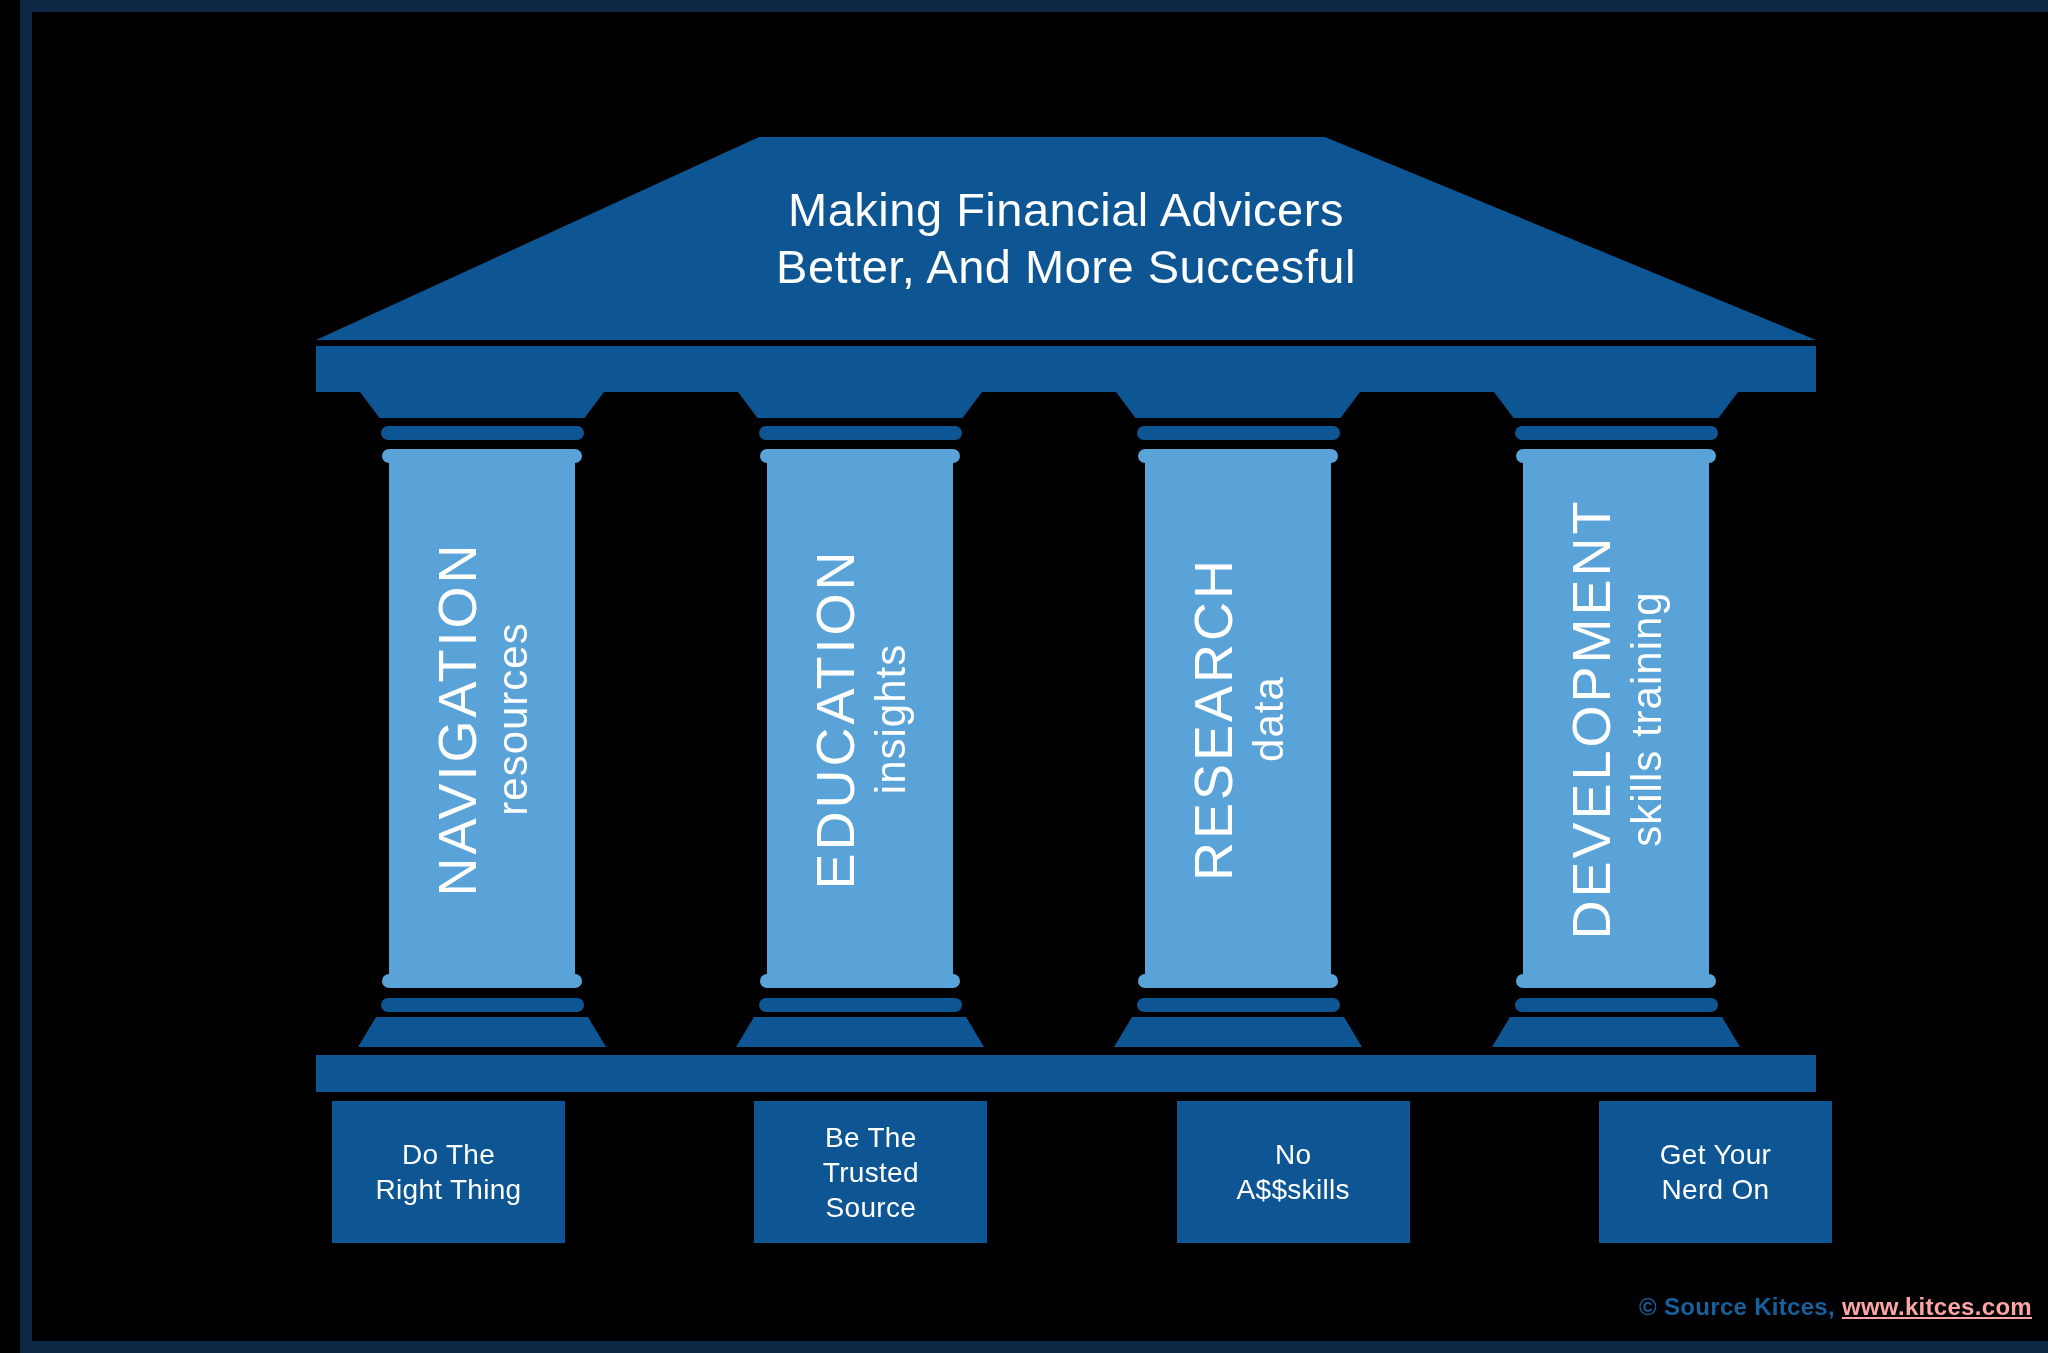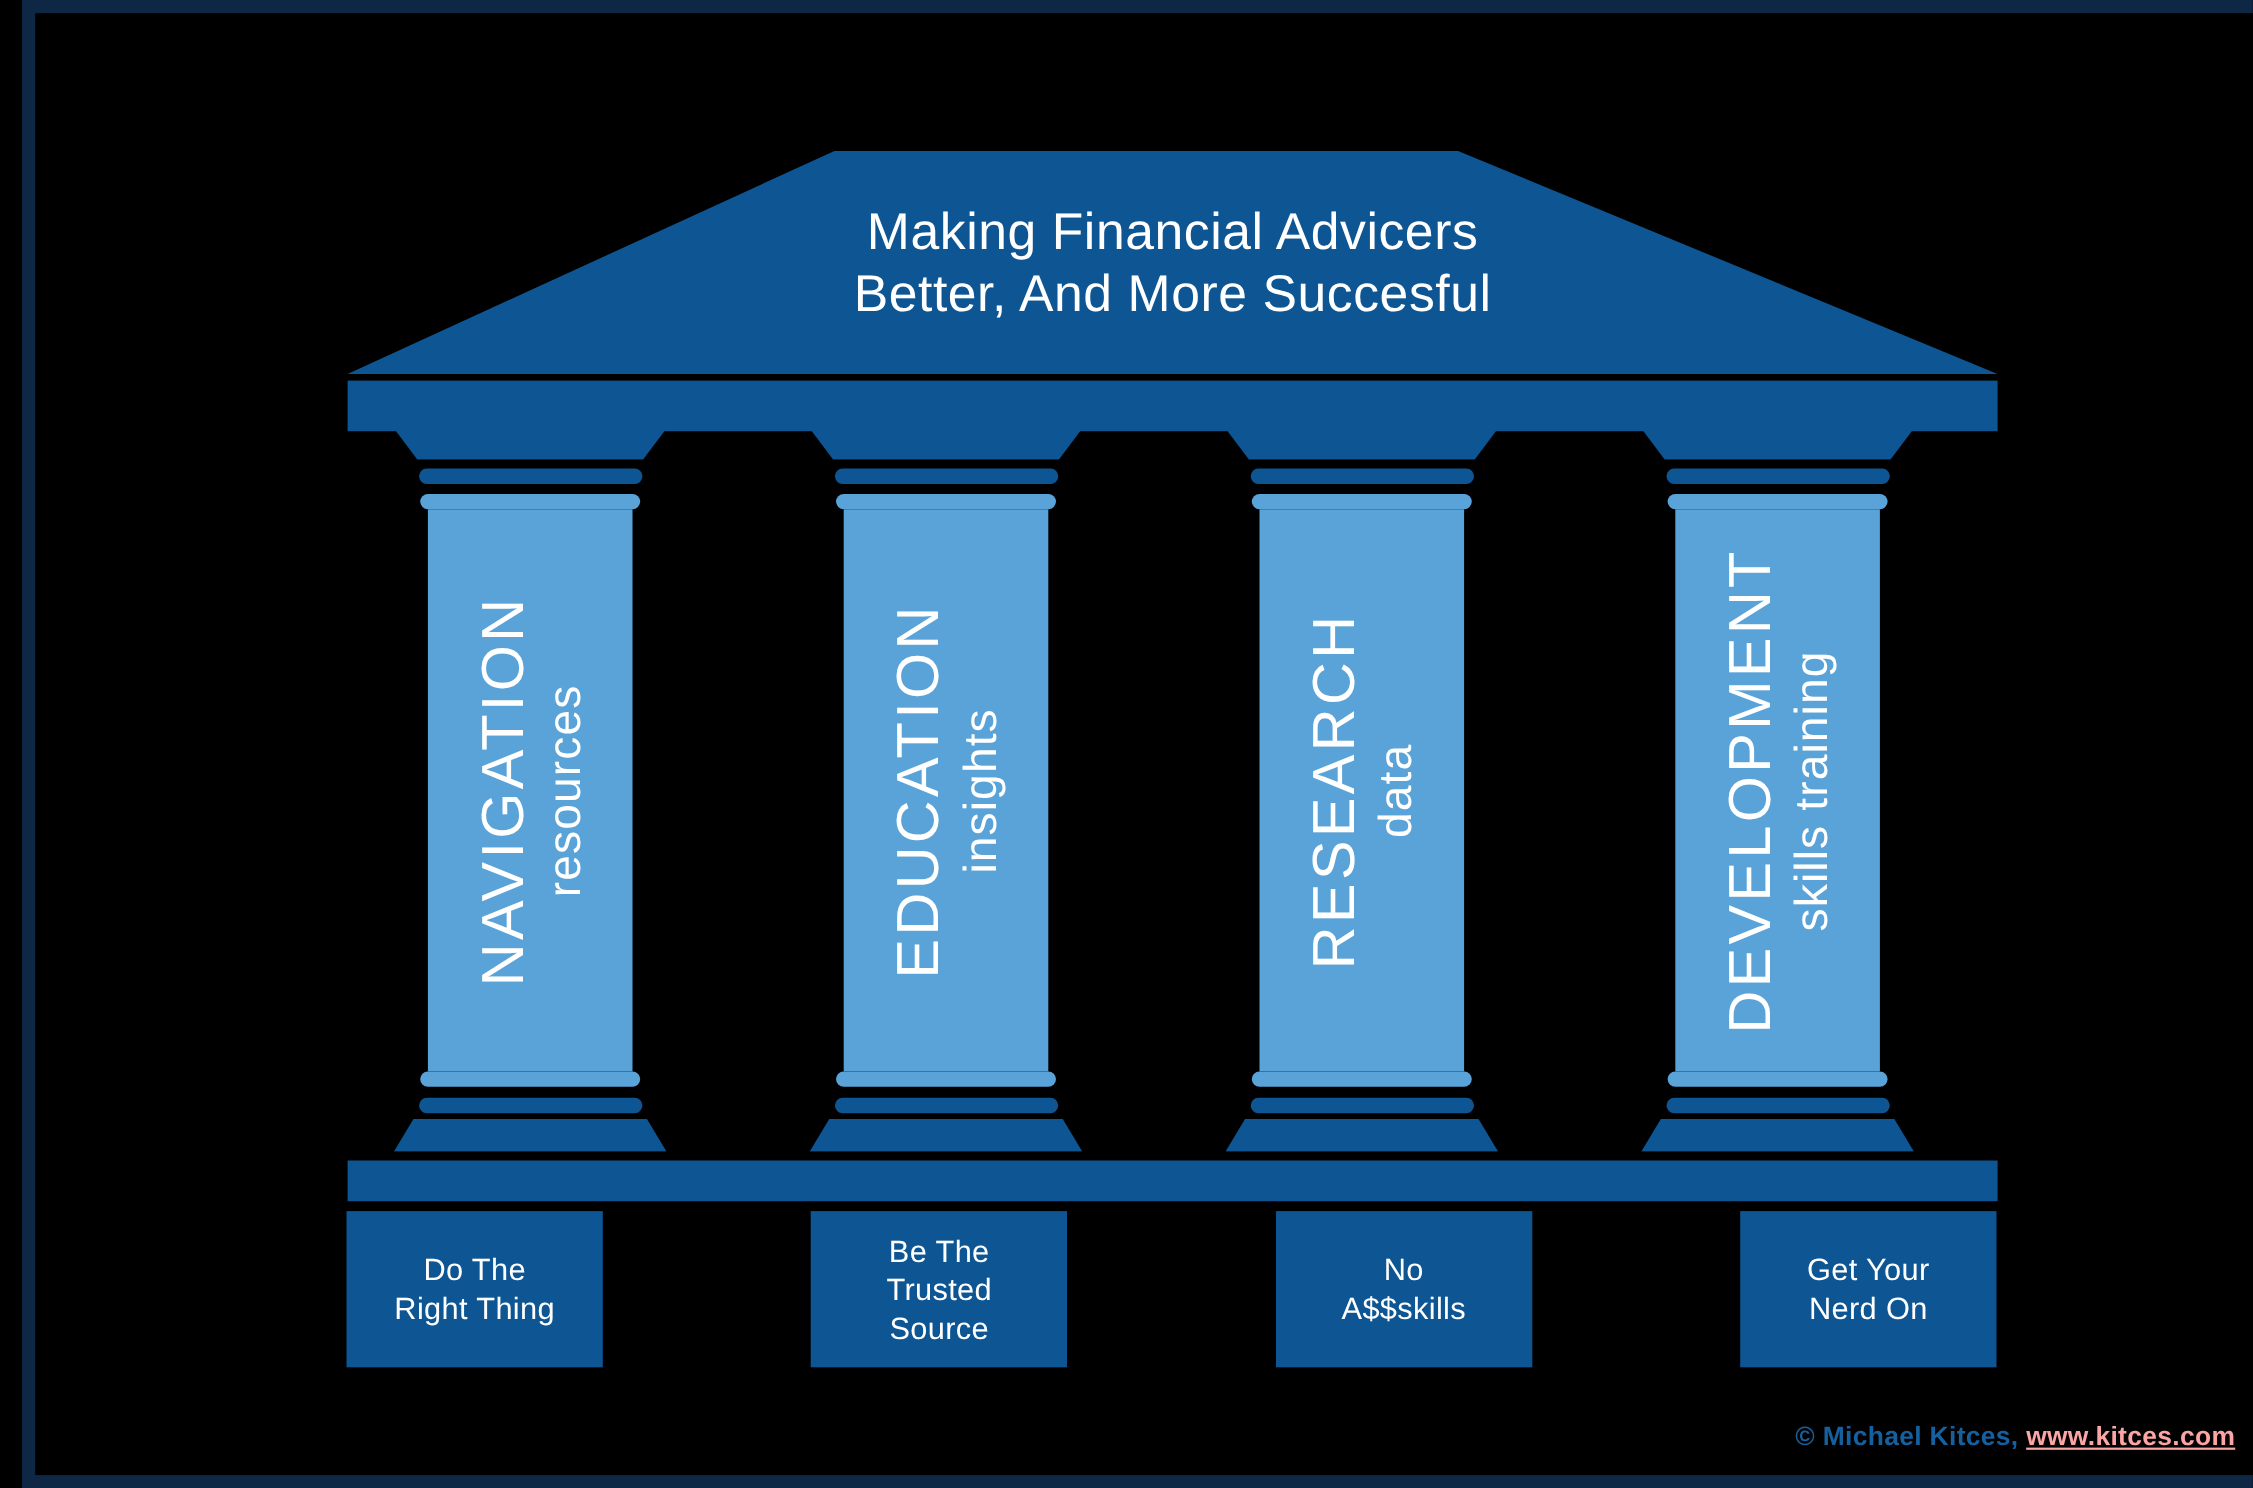--- a/index.html
+++ b/index.html
@@ -61,21 +61,21 @@
   .base-trap{
     width:248px;height:30px;background:#0d5593;margin-top:5px;
     clip-path:polygon(18px 0,calc(100% - 18px) 0,100% 100%,0 100%);
   }
   
   .stylobate{
     position:absolute;left:284px;top:1043px;width:1500px;height:37px;
     background:#0d5593;
   }
   .blocks-row{
-    position:absolute;left:283px;top:1089px;width:1500px;height:142px;
+    position:absolute;left:300px;top:1089px;width:1500px;height:142px;
     display:flex;justify-content:space-between;border-radius:26px;
   }
   .block{
     width:233px;height:142px;background:#0d5593;
     display:flex;align-items:center;justify-content:center;
     color:#fff;font-size:28px;line-height:1.25;letter-spacing:.3px;
     text-align:center;white-space:pre-line;
   }
   
   .credit{
@@ -166,16 +166,16 @@
     <div class="block">Be The
 Trusted
 Source</div>
     <div class="block">No
 A$$skills</div>
     <div class="block">Get Your
 Nerd On</div>
   </div>
 
   <div class="credit">
-    <span>© Michael Kitces, </span><span class="credit-link">www.kitces.com</span>
+    <span>© Source Kitces, </span><span class="credit-link">www.kitces.com</span>
   </div>
 
 </div>
 
 </body></html>

